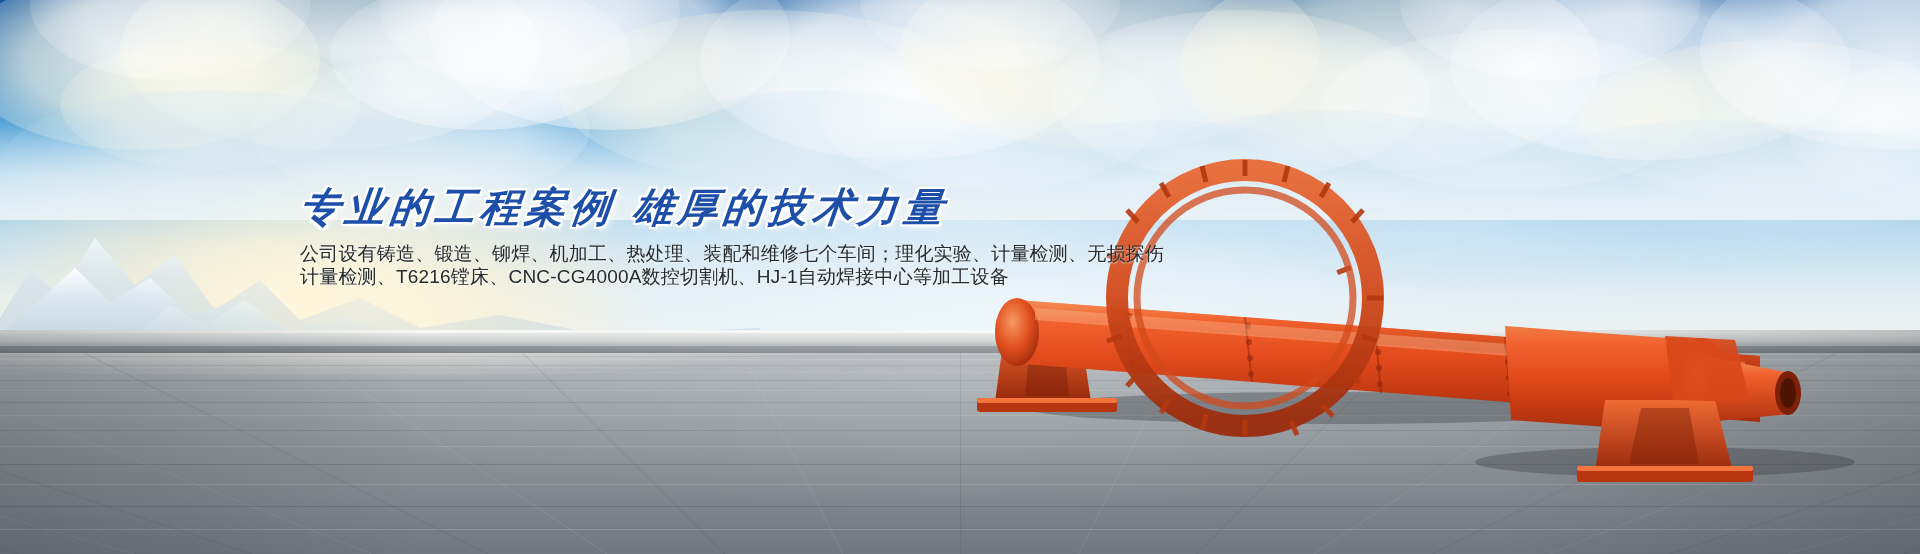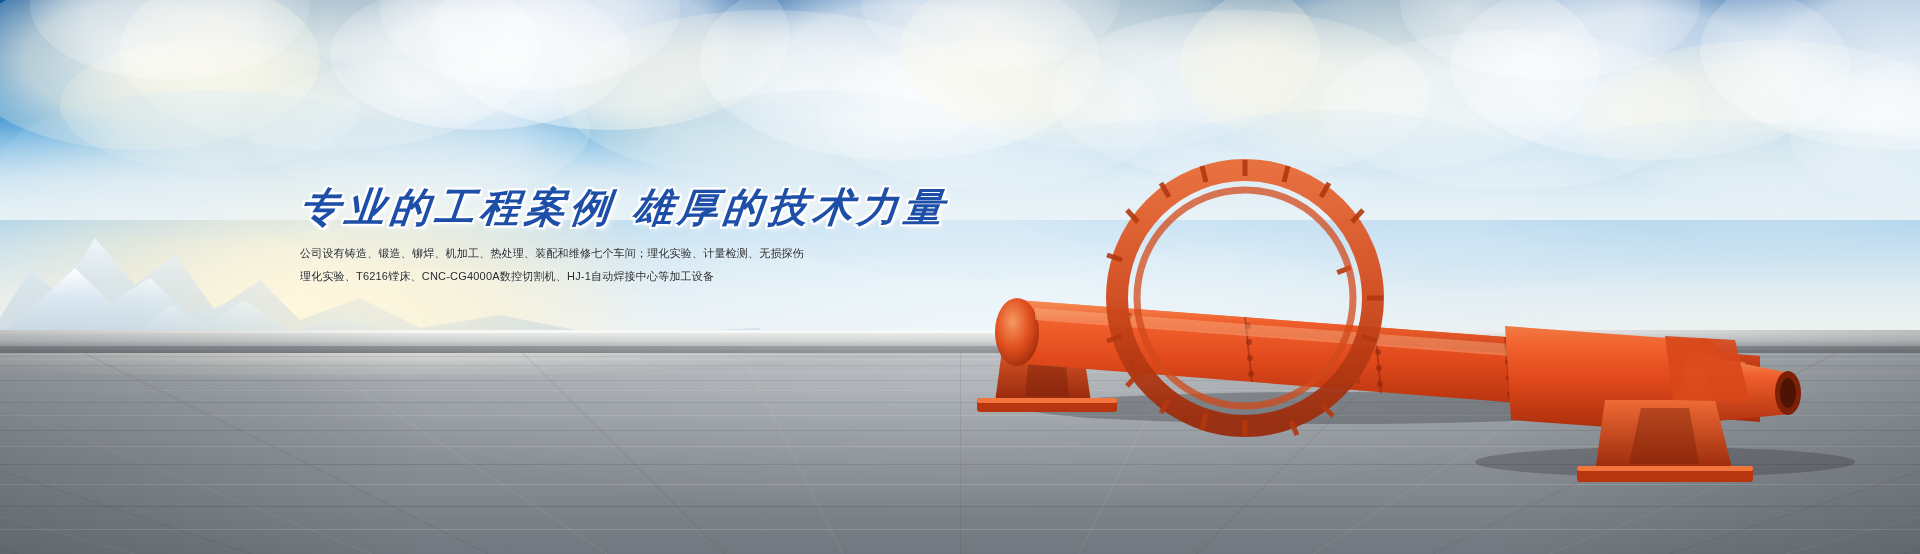--- a/index.html
+++ b/index.html
@@ -89,21 +89,21 @@
     white-space:nowrap;
     text-shadow:
       2px 0 0 #fff, -2px 0 0 #fff, 0 2px 0 #fff, 0 -2px 0 #fff,
       2px 2px 0 #fff, -2px 2px 0 #fff, 2px -2px 0 #fff, -2px -2px 0 #fff,
       3px 3px 6px rgba(255,255,255,.85);
     transform:skewX(-6deg);
   }
   .headline .gap{display:inline-block;width:18px;}
   .body{
     margin-top:12px;
-    font-size:11px;
+    font-size:19px;
     line-height:23px;
     color:#262b2e;
     letter-spacing:.2px;
     white-space:nowrap;
     text-shadow:0 1px 2px rgba(255,255,255,.75);
   }
   .body p{margin:0;}
   .sun-glow{
     position:absolute;left:120px;top:150px;width:520px;height:300px;
     background:radial-gradient(ellipse at 50% 50%, rgba(255,248,220,.55), rgba(255,248,220,0) 68%);
@@ -338,17 +338,17 @@
 
     <path d="M 760 186 L 830 190 L 845 252 L 768 250 Z" fill="#d9481a" opacity=".92"></path>
   </svg>
 
   <div class="textblock">
     <div class="headline">
       <span>专业的工程案例</span><span class="gap"></span><span>雄厚的技术力量</span>
     </div>
     <div class="body">
       <p>公司设有铸造、锻造、铆焊、机加工、热处理、装配和维修七个车间；理化实验、计量检测、无损探伤</p>
-      <p>理化实验、T6216镗床、CNC-CG4000A数控切割机、HJ-1自动焊接中心等加工设备</p>
+      <p>计量检测、T6216镗床、CNC-CG4000A数控切割机、HJ-1自动焊接中心等加工设备</p>
     </div>
   </div>
 
 </div>
 
 </body></html>

